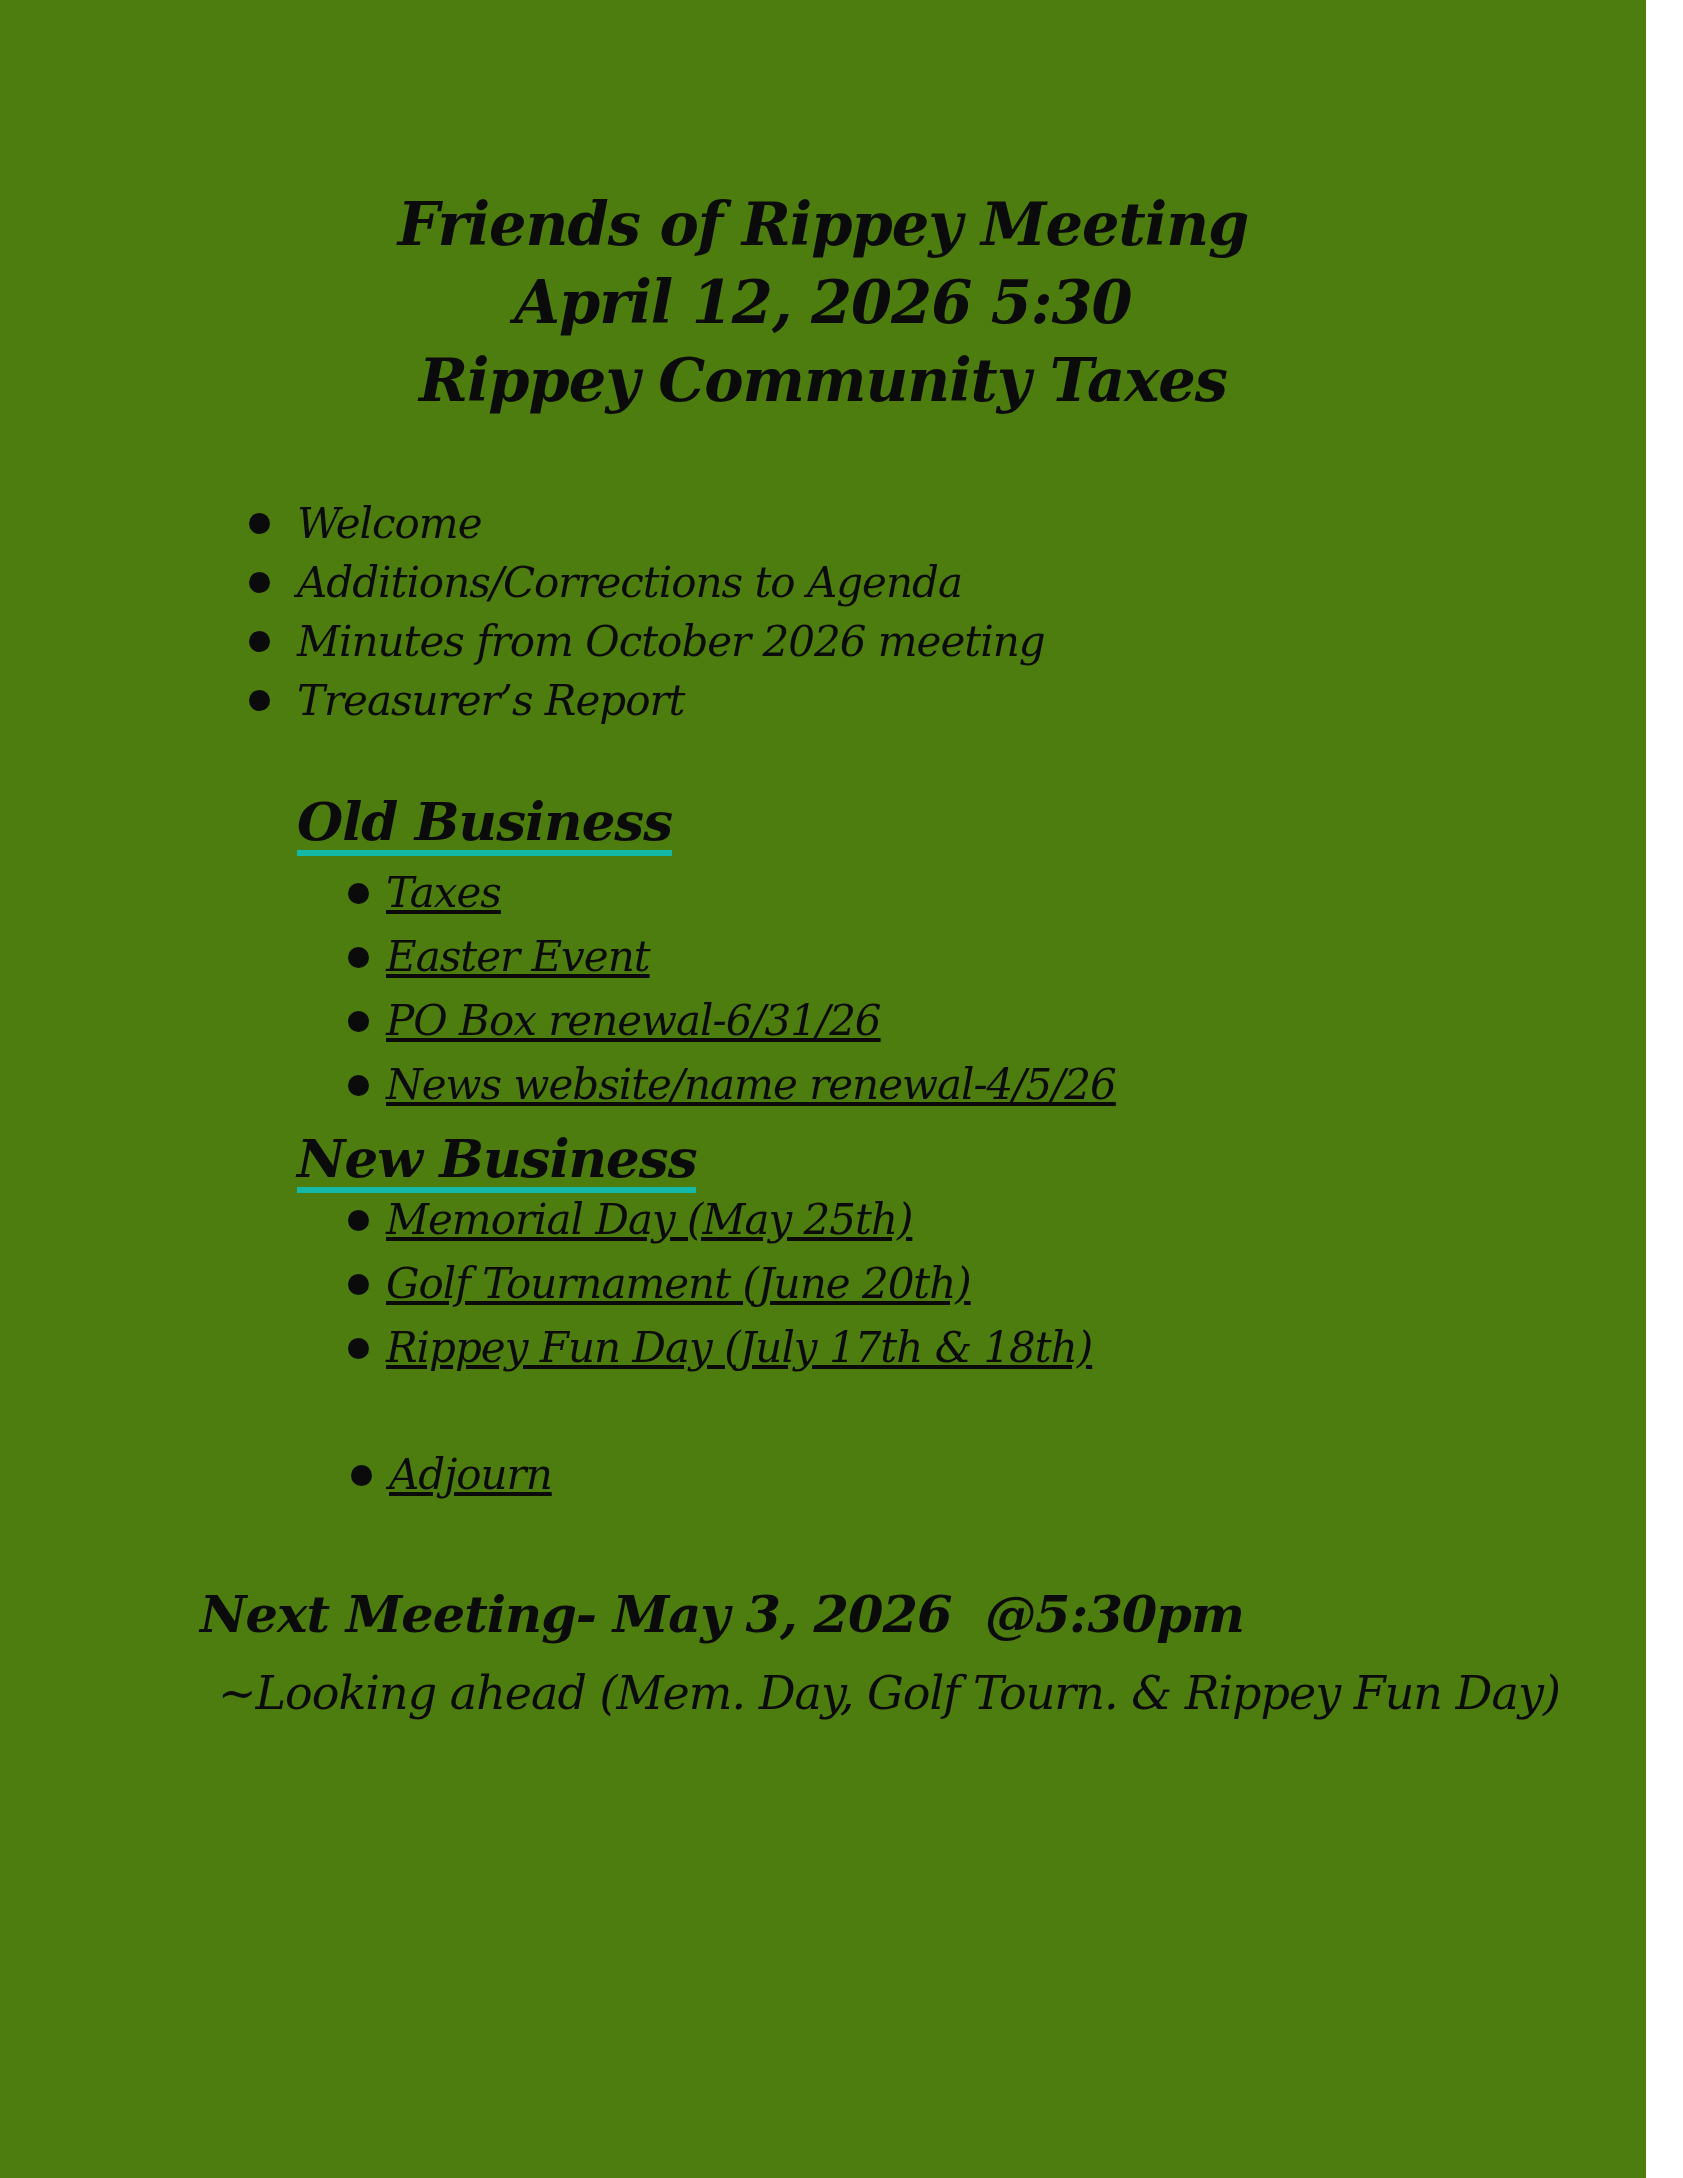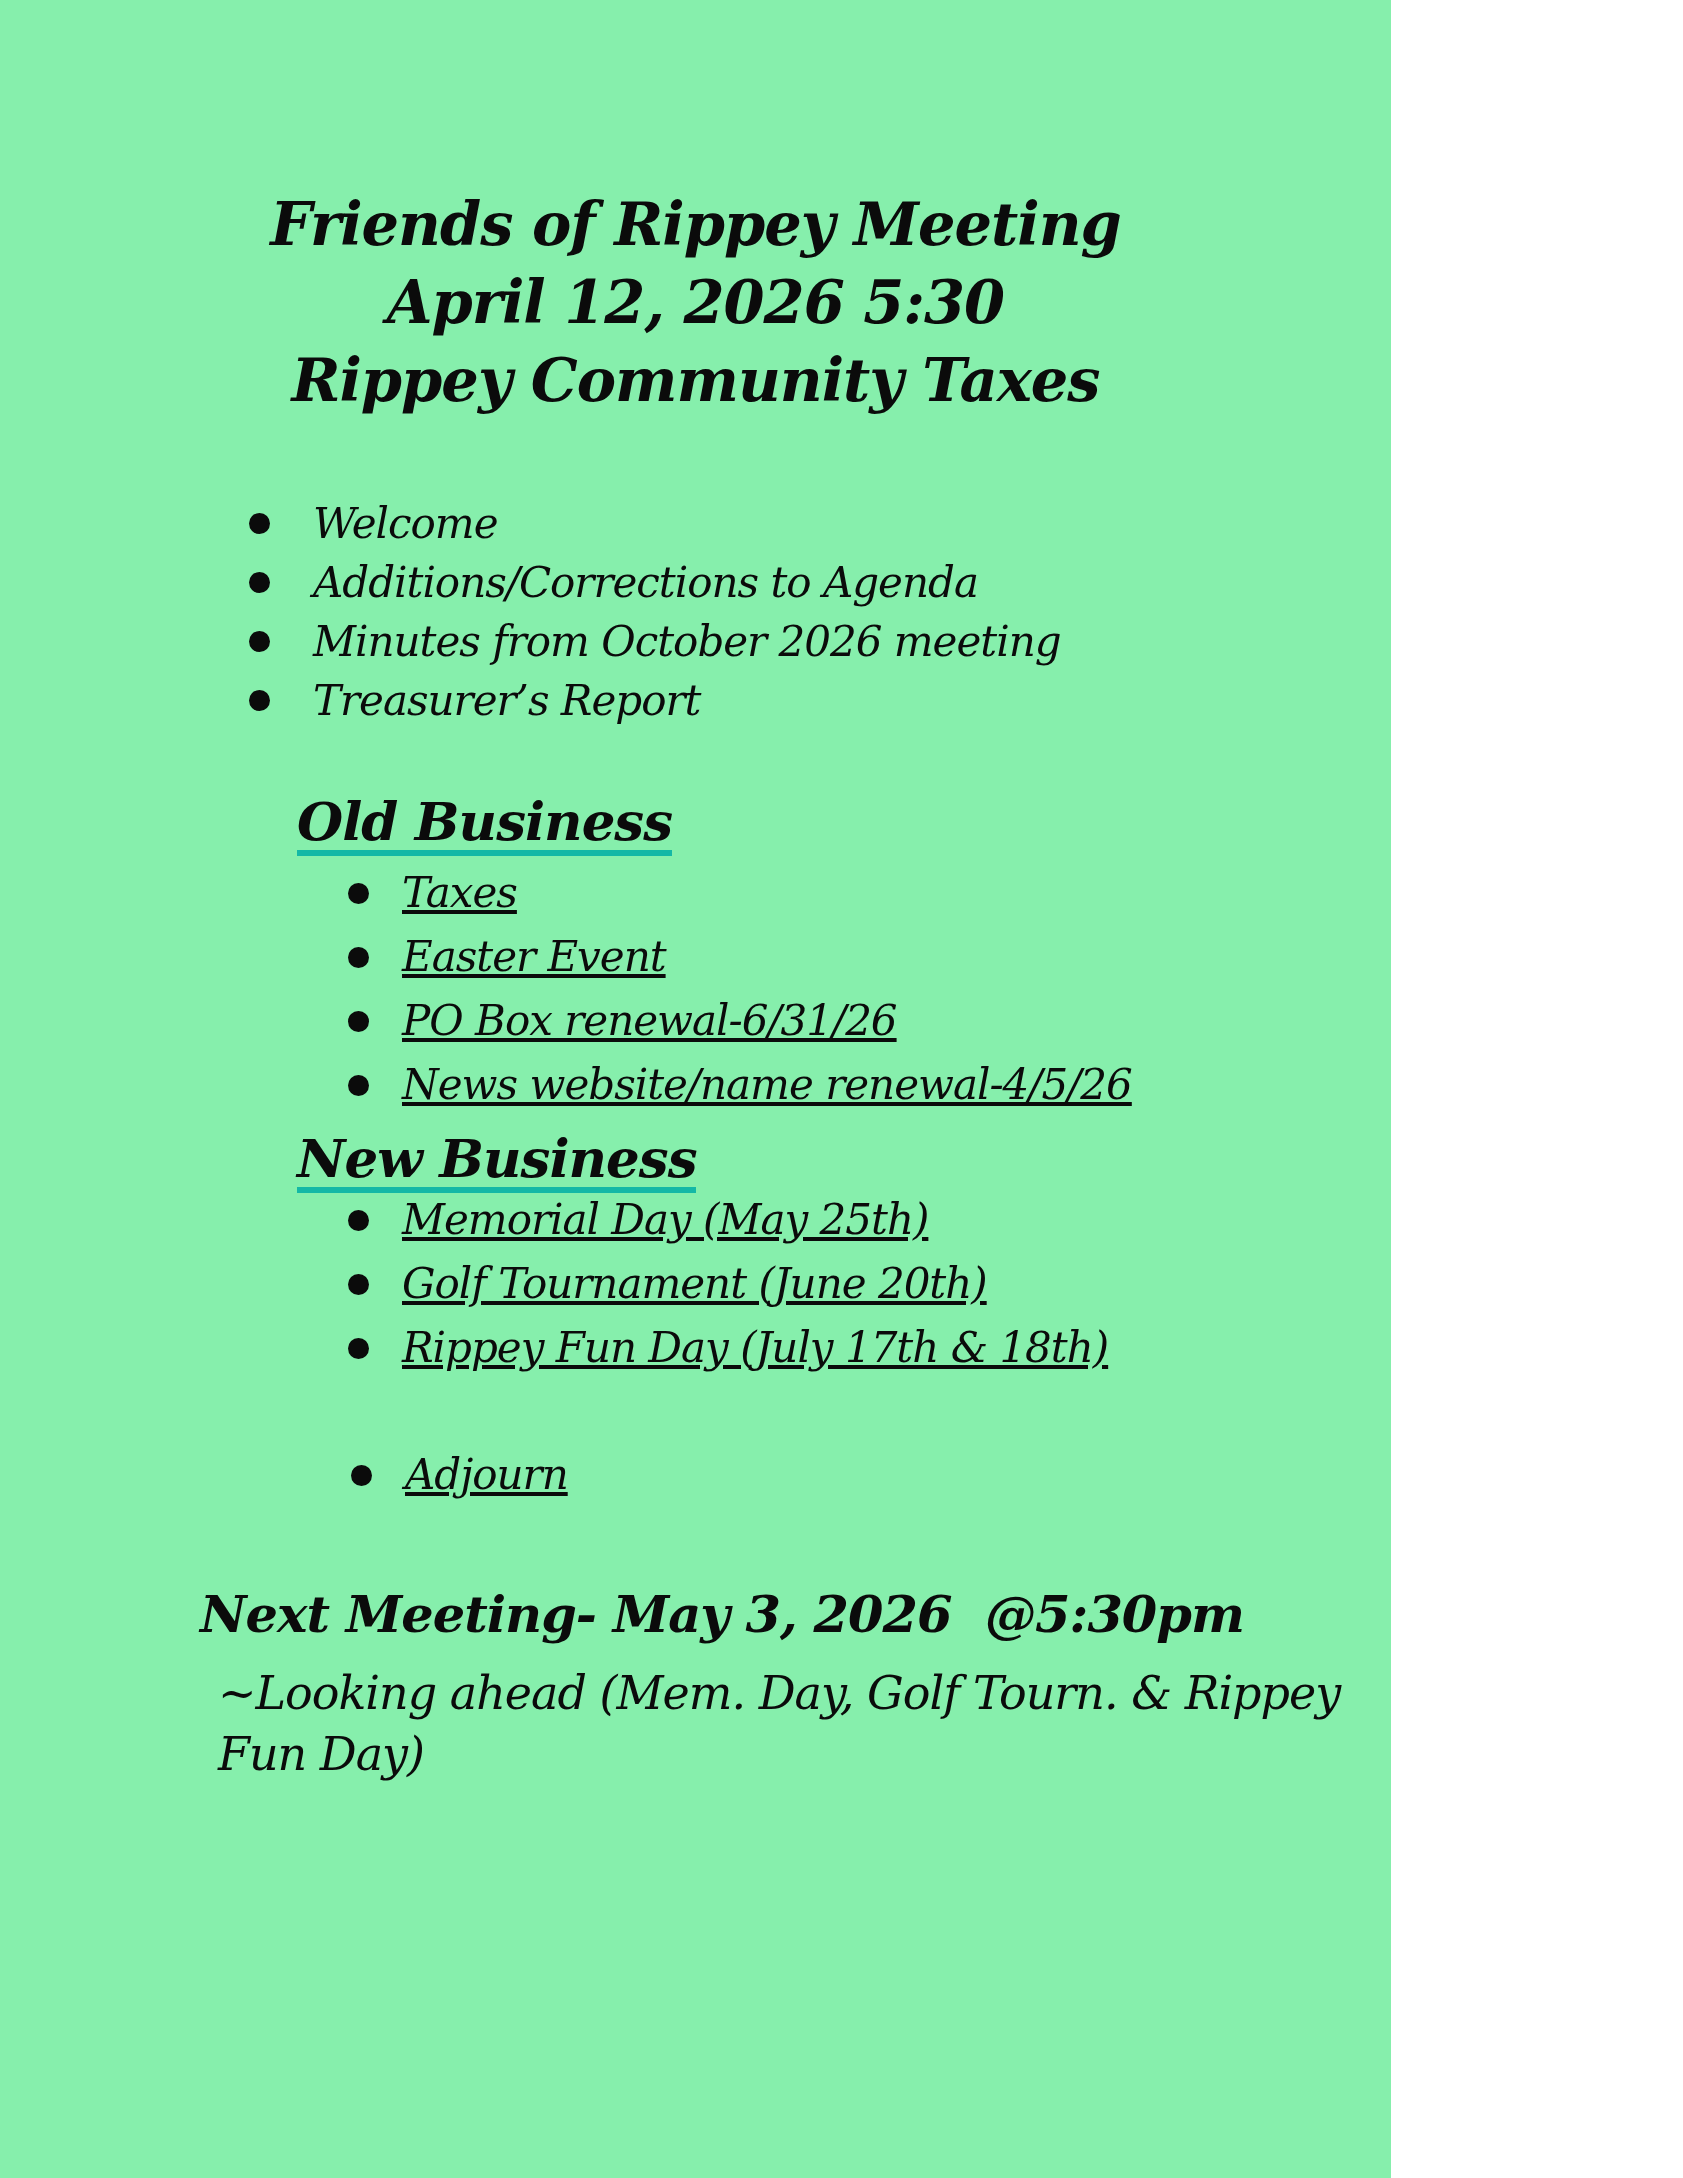--- a/index.html
+++ b/index.html
@@ -2,23 +2,23 @@
 <html><head>
 <meta charset="utf-8">
 <style>
   html, body {
     margin: 0;
     padding: 0;
     background: #ffffff;
   }
   .doc {
     position: relative;
-    width: 1391px;
+    width: 1646px;
     height: 2178px;
-    background: #86efac;
+    background: #4d7c0f;
     color: #0b0b0b;
     font-family: "DejaVu Serif", serif;
     font-style: italic;
     overflow: hidden;
   }
 
   
   .title-block {
     position: absolute;
     left: 0;
@@ -36,21 +36,20 @@
     position: absolute;
     margin: 0;
     padding: 0;
     list-style: none;
     font-size: 42px;
     letter-spacing: -1px;
   }
   .list li {
     display: flex;
     align-items: center;
-    gap: 16px;
   }
   .dot {
     flex: none;
     width: 21px;
     height: 21px;
     border-radius: 50%;
     background: #0b0b0b;
   }
   .level-1 {
     left: 249px;

